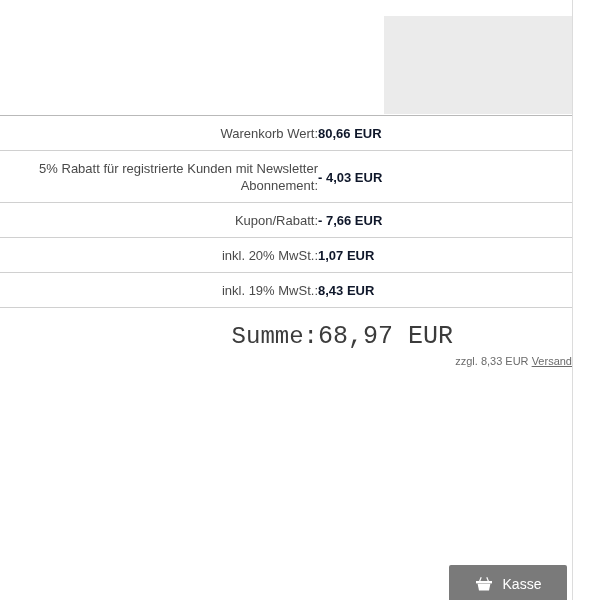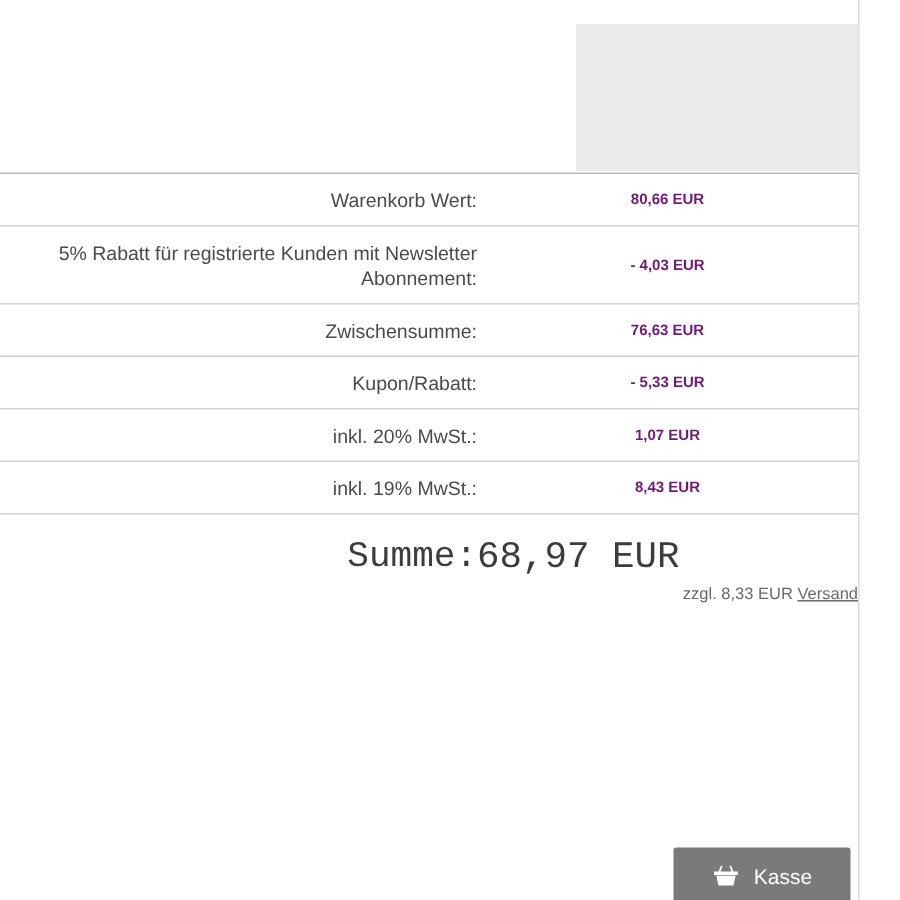--- a/index.html
+++ b/index.html
@@ -72,25 +72,25 @@
   }
   td.label {
     text-align: right;
     padding-right: 14px;
     font-size: 13px;
     line-height: 17px;
     color: #4a4a4a;
     width: 318px;
   }
   td.value {
-    text-align: center;
+    text-align: left;
     padding-right: 8px;
-    font-size: 10px;
+    font-size: 13px;
     font-weight: bold;
-    color: #701a75;
+    color: #0f172a;
     white-space: nowrap;
   }
 
   
   tr.grand td {
     border-bottom: none;
     padding-top: 14px;
     padding-bottom: 4px;
     font-family: Liberation Mono, monospace;
   }
@@ -179,26 +179,22 @@
     <tbody>
         <tr>
       <td class="label">Warenkorb Wert:</td>
       <td class="value">80,66 EUR</td>
     </tr>
     <tr>
       <td class="label">5% Rabatt für registrierte Kunden mit Newsletter Abonnement:</td>
       <td class="value">- 4,03 EUR</td>
     </tr>
     <tr>
-      <td class="label">Zwischensumme:</td>
-      <td class="value">76,63 EUR</td>
-    </tr>
-    <tr>
       <td class="label">Kupon/Rabatt:</td>
-      <td class="value">- 5,33 EUR</td>
+      <td class="value">- 7,66 EUR</td>
     </tr>
     <tr>
       <td class="label">inkl. 20% MwSt.:</td>
       <td class="value">1,07 EUR</td>
     </tr>
     <tr>
       <td class="label">inkl. 19% MwSt.:</td>
       <td class="value">8,43 EUR</td>
     </tr>
     <tr class="grand">

